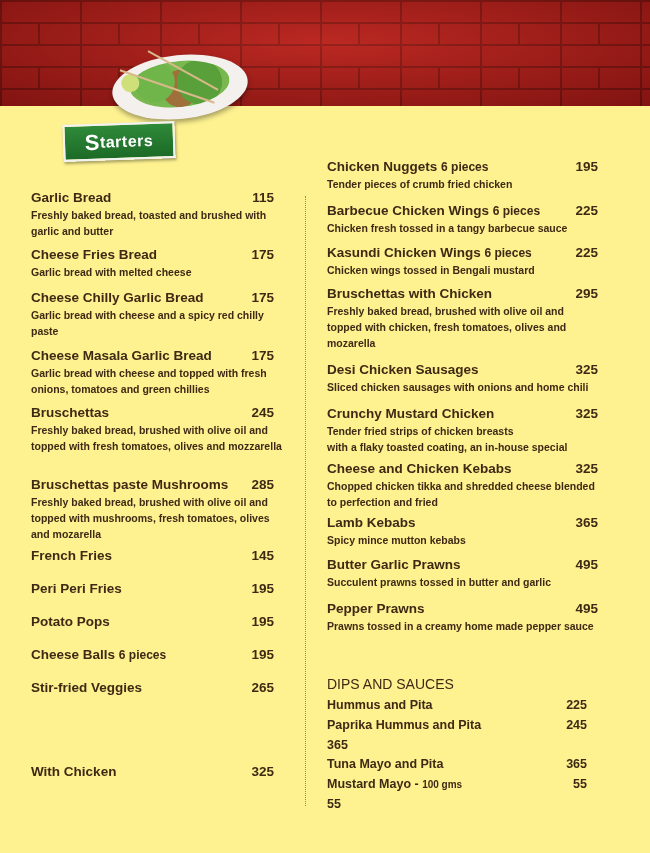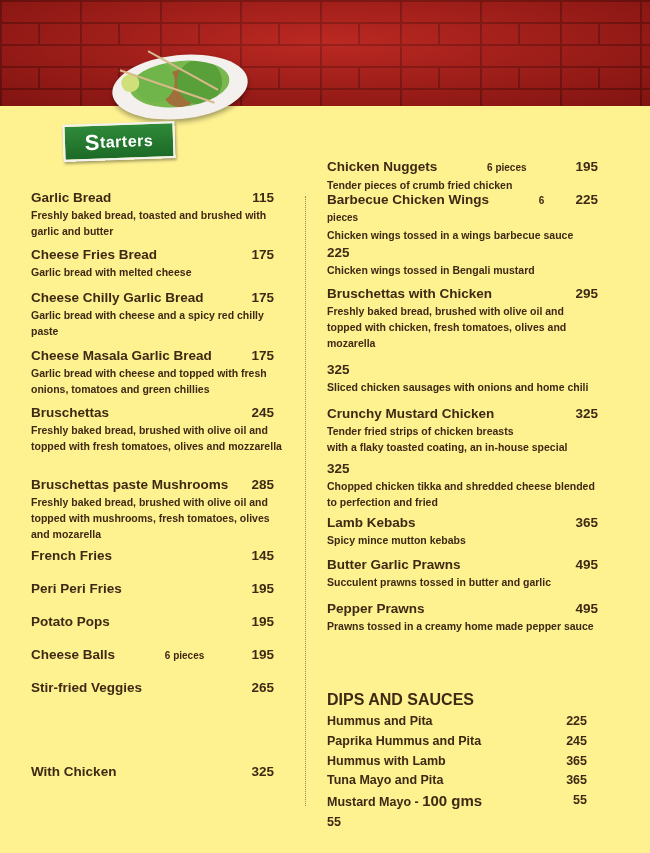--- a/index.html
+++ b/index.html
@@ -16,28 +16,28 @@
   .bricks .shade { position:absolute; inset:0; background: radial-gradient(ellipse at 50% 40%, rgba(230,60,50,0.35), rgba(60,0,0,0.35)); }
   .plate { position: absolute; left: 112px; top: 55px; width: 136px; height: 64px; border-radius: 50%; background: #f4f0ee; box-shadow: 0 3px 5px rgba(0,0,0,0.35); transform: rotate(-6deg); }
   .plate .greens { position:absolute; left: 18px; top: 6px; width: 100px; height: 46px; border-radius: 50%; background: radial-gradient(circle at 70% 50%, #5aa03a 0 30%, transparent 31%), radial-gradient(circle at 25% 40%, #6fb54a 0 25%, transparent 26%), radial-gradient(circle at 50% 60%, #a0703a 0 32%, transparent 33%), #79b84f; }
   .plate .lime { position:absolute; left: 10px; top: 14px; width: 18px; height: 18px; border-radius: 50%; background: #cfe07a; }
   .skewer { position:absolute; height: 2px; background:#d8b98a; transform-origin:left center; }
   .badge { position: absolute; left: 63px; top: 123px; width: 108px; height: 33px; background: linear-gradient(#2f8a3a, #1c6a26); border: 2px solid #f2f2f2; box-shadow: 1px 2px 3px rgba(0,0,0,0.35); transform: rotate(-2deg); color: #fff; font-size: 16px; font-weight: bold; display:flex; align-items:center; justify-content:center; letter-spacing: 0.5px; }
   .badge .big { font-size: 22px; }
   .divider { position: absolute; left: 305px; top: 196px; height: 610px; border-left: 1px dotted #9a8a50; }
   .item { position: absolute; }
   .item .head { display:flex; justify-content:space-between; font-size: 13.5px; font-weight: bold; line-height: 16px; }
-  .item .head .pcs { font-size: 10px; margin-left: 46px; }
+  .item .head .pcs { font-size: 12px; }
   .item .desc { font-size: 10.5px; font-weight: bold; line-height: 16px; margin-top: 1px; }
   .left .item { left: 31px; width: 243px; }
   .right .item { left: 327px; width: 271px; }
   .dips { position:absolute; left: 327px; top: 676px; width: 260px; }
-  .dips .title { font-size: 16px; font-weight: bold; line-height: 16px; margin-bottom: 4px; margin-top: 16px; }
+  .dips .title { font-size: 14px; font-weight: normal; line-height: 16px; margin-bottom: 4px; }
   .dips .row { display:flex; justify-content:space-between; font-size: 12.5px; font-weight: bold; line-height: 19.8px; }
-  .dips .row .unit { font-size: 15px; }
+  .dips .row .unit { font-size: 10px; }
   .footer { position:absolute; left: 510px; top: 829px; font-size: 11px; color: #4a3a22; margin-top: 44px; }
 </style>
 </head>
 <body>
 
 <div class="bricks">
   <div class="row2" style="top:22px"></div>
   <div class="row2" style="top:66px"></div>
   <div class="shade"></div>
 </div>
@@ -138,56 +138,59 @@
 </div>
 
 <div class="right">
   <div class="item" style="top:159px">
     <div class="head">
         <span><span>Chicken Nuggets</span> <span class="pcs">6 pieces</span></span>
         <span>195</span>
       </div>
     <div class="desc">Tender pieces of crumb fried chicken</div>
   </div>
-  <div class="item" style="top:192px">
+  <div class="item" style="top:203px">
     <div class="head">
         <span><span>Barbecue Chicken Wings</span> <span class="pcs">6 pieces</span></span>
         <span>225</span>
       </div>
-    <div class="desc">Chicken wings tossed in a wings barbecue sauce</div>
+    <div class="desc">Chicken fresh tossed in a tangy barbecue sauce</div>
   </div>
   <div class="item" style="top:245px">
     <div class="head">
+        <span><span>Kasundi Chicken Wings</span> <span class="pcs">6 pieces</span></span>
         <span>225</span>
       </div>
     <div class="desc">Chicken wings tossed in Bengali mustard</div>
   </div>
   <div class="item" style="top:286px">
     <div class="head">
         <span>Bruschettas with Chicken</span>
         <span>295</span>
       </div>
     <div class="desc">Freshly baked bread, brushed with olive oil and topped with chicken, fresh tomatoes, olives and mozarella</div>
   </div>
   <div class="item" style="top:362px">
     <div class="head">
+        <span>Desi Chicken Sausages</span>
         <span>325</span>
       </div>
     <div class="desc">Sliced chicken sausages with onions and home chili</div>
   </div>
   <div class="item" style="top:406px">
     <div class="head">
         <span>Crunchy Mustard Chicken</span>
         <span>325</span>
       </div>
     <div class="desc" style="white-space:pre-line">Tender fried strips of chicken breasts
 with a flaky toasted coating, an in-house special</div>
   </div>
   <div class="item" style="top:461px">
     <div class="head">
+        <span>Cheese and Chicken Kebabs</span>
         <span>325</span>
       </div>
     <div class="desc">Chopped chicken tikka and shredded cheese blended to perfection and fried</div>
   </div>
   <div class="item" style="top:515px">
     <div class="head">
         <span>Lamb Kebabs</span>
         <span>365</span>
       </div>
     <div class="desc">Spicy mince mutton kebabs</div>
@@ -212,21 +215,20 @@
   <div class="title">DIPS AND SAUCES</div>
   <div class="row">
       <span>Hummus and Pita</span>
       <span>225</span>
     </div>
   <div class="row">
       <span>Paprika Hummus and Pita</span>
       <span>245</span>
     </div>
   <div class="row">
-      <span>Hummus with Lamb</span>
       <span>365</span>
     </div>
   <div class="row">
       <span>Tuna Mayo and Pita</span>
       <span>365</span>
     </div>
   <div class="row">
       <span><span>Mustard Mayo - </span><span class="unit">100 gms</span></span>
       <span>55</span>
     </div>

